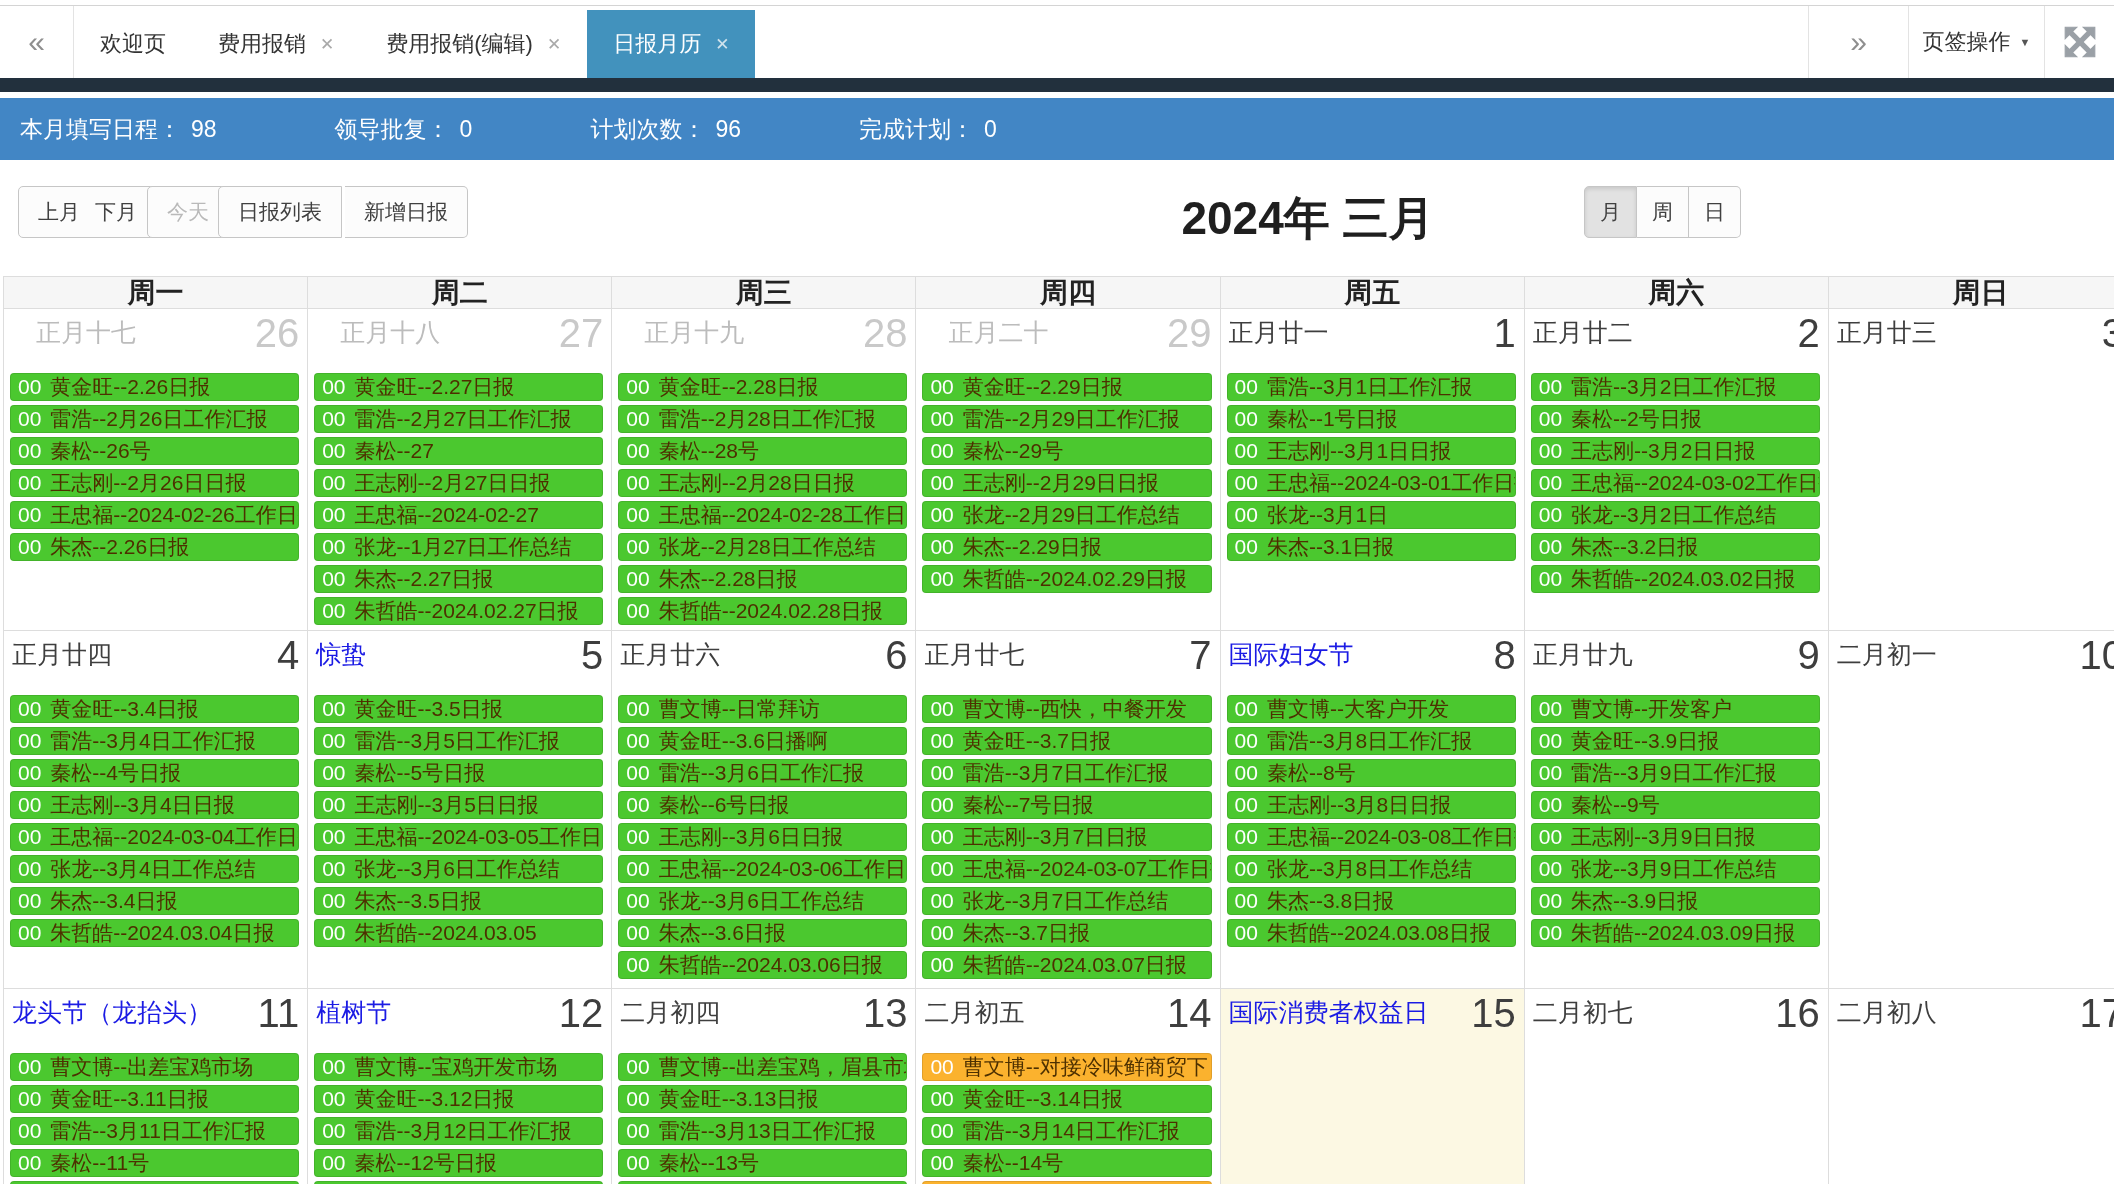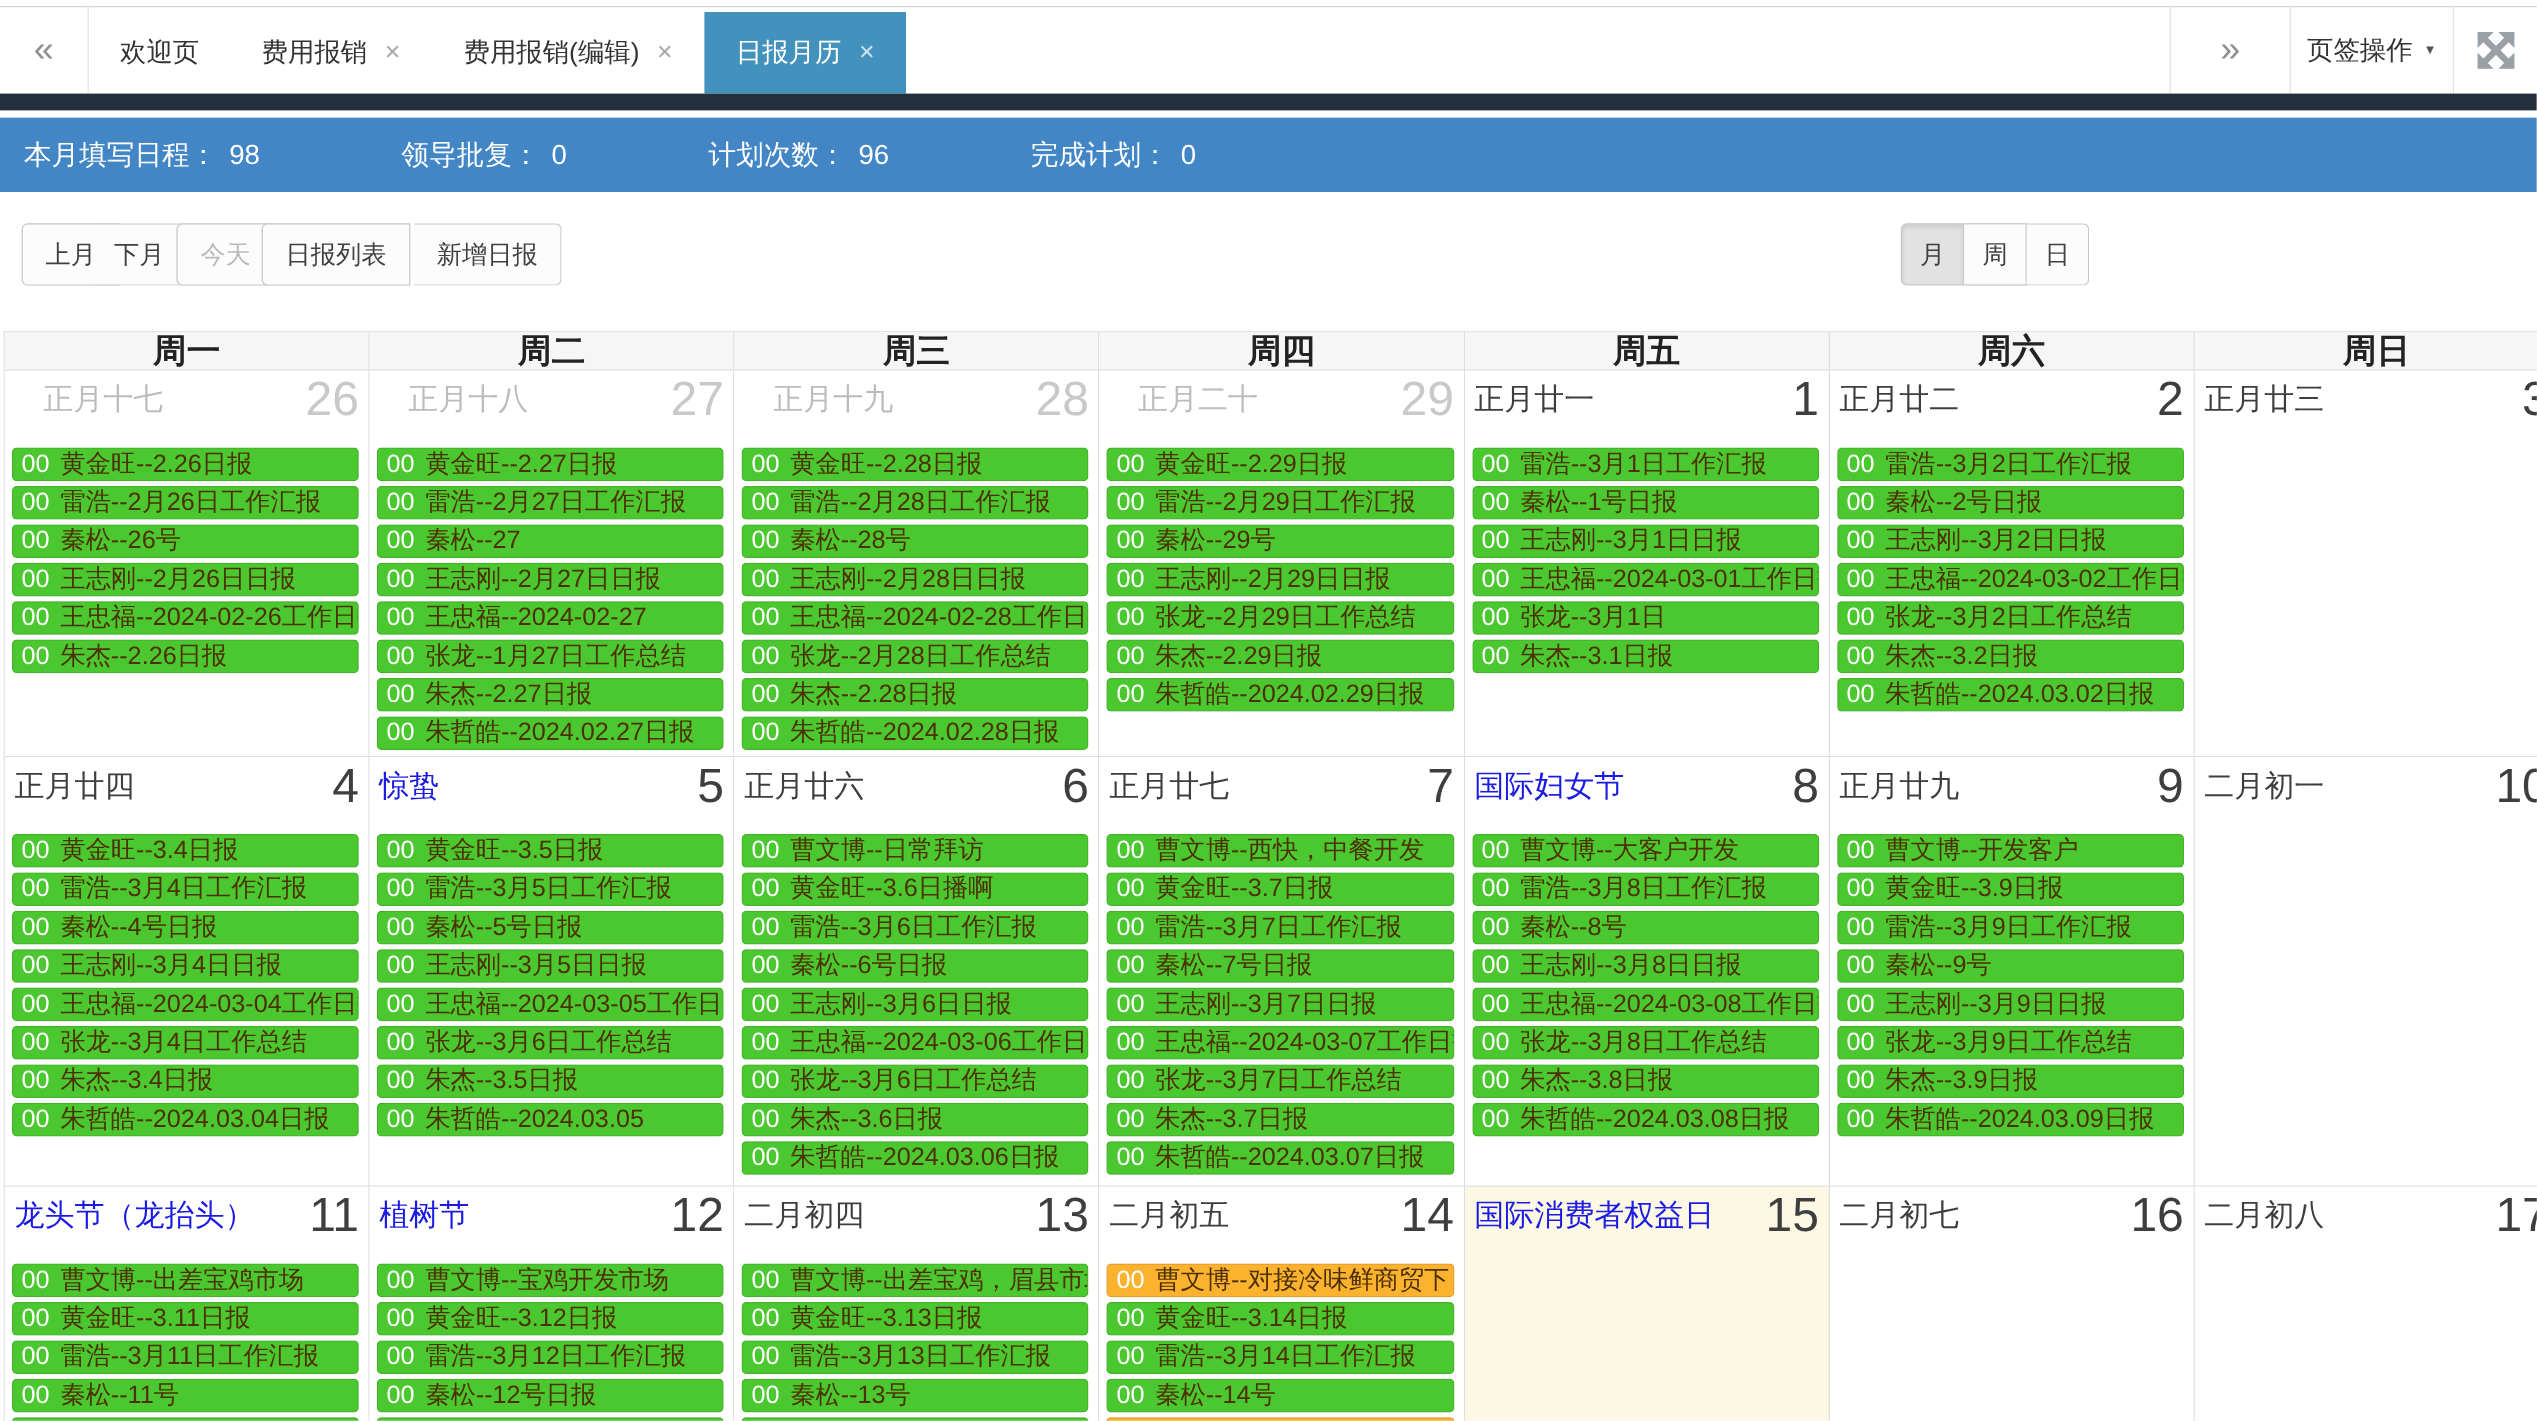--- a/index.html
+++ b/index.html
@@ -146,20 +146,21 @@
       <span class="val">0</span>
     </div>
   </div>
 
 <div class="toolbar">
   <button class="btn rleft" style="left:18px">上月</button>
   <button class="btn rright" style="left:76px">下月</button>
   <button class="btn ralone disabled" style="left:147px">今天</button>
   <button class="btn rleft" style="left:218px">日报列表</button>
   <button class="btn rright" style="left:345px">新增日报</button>
+  <div class="cal-title">2024年 三月</div>
   <div class="view-group">
       <button class="view-btn active">月</button>
       <button class="view-btn">周</button>
       <button class="view-btn">日</button>
     </div>
 </div>
 
 <div class="calendar">
   <div class="cal-head">
       <div class="dh">周一</div>

